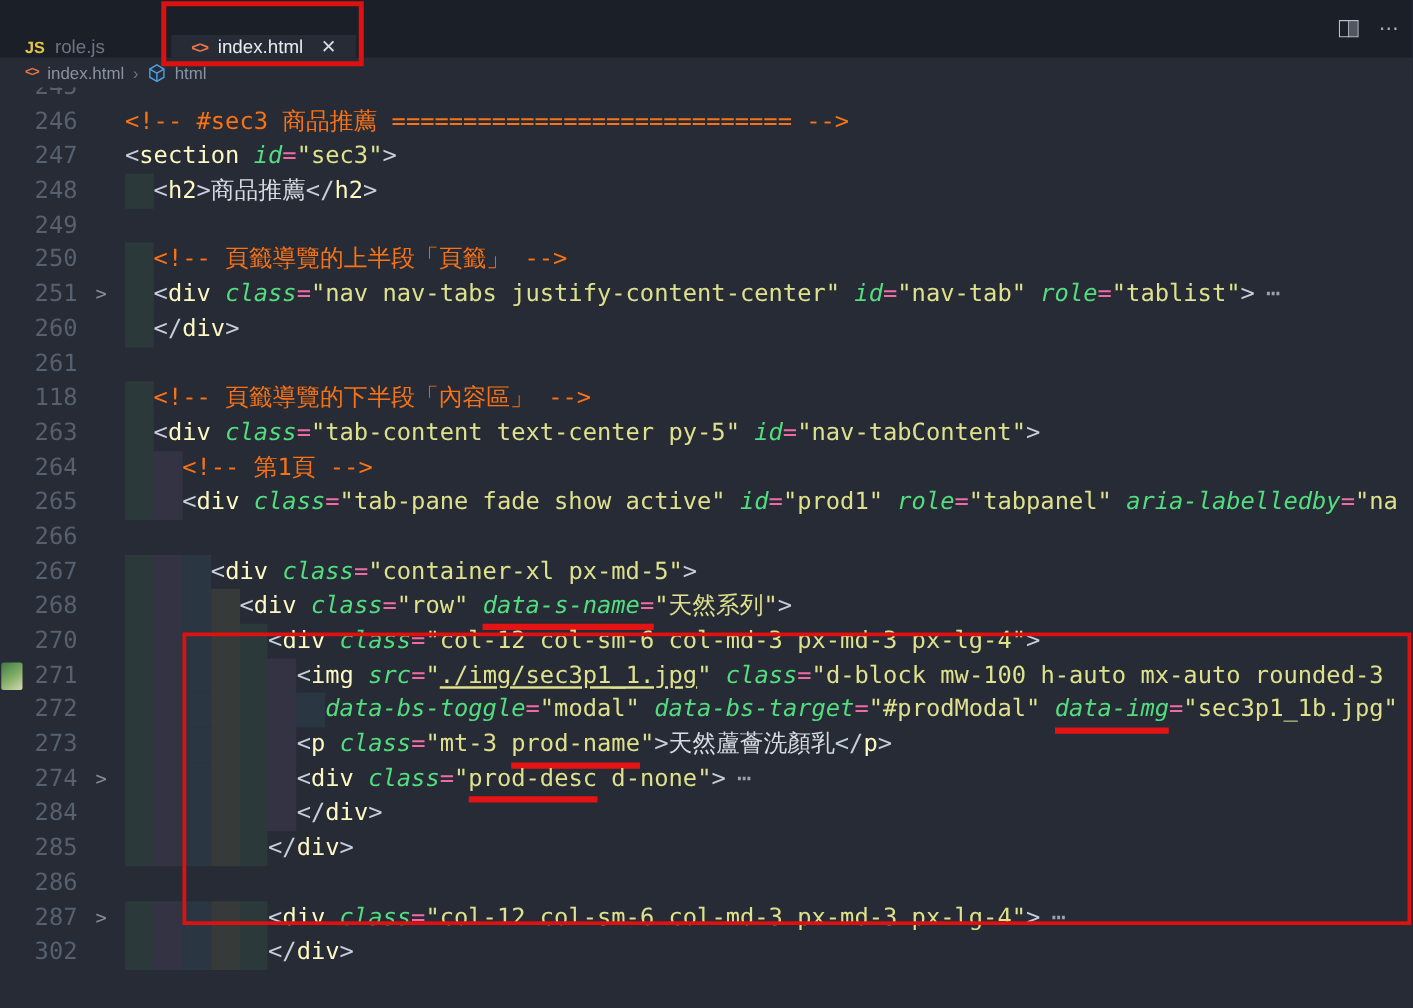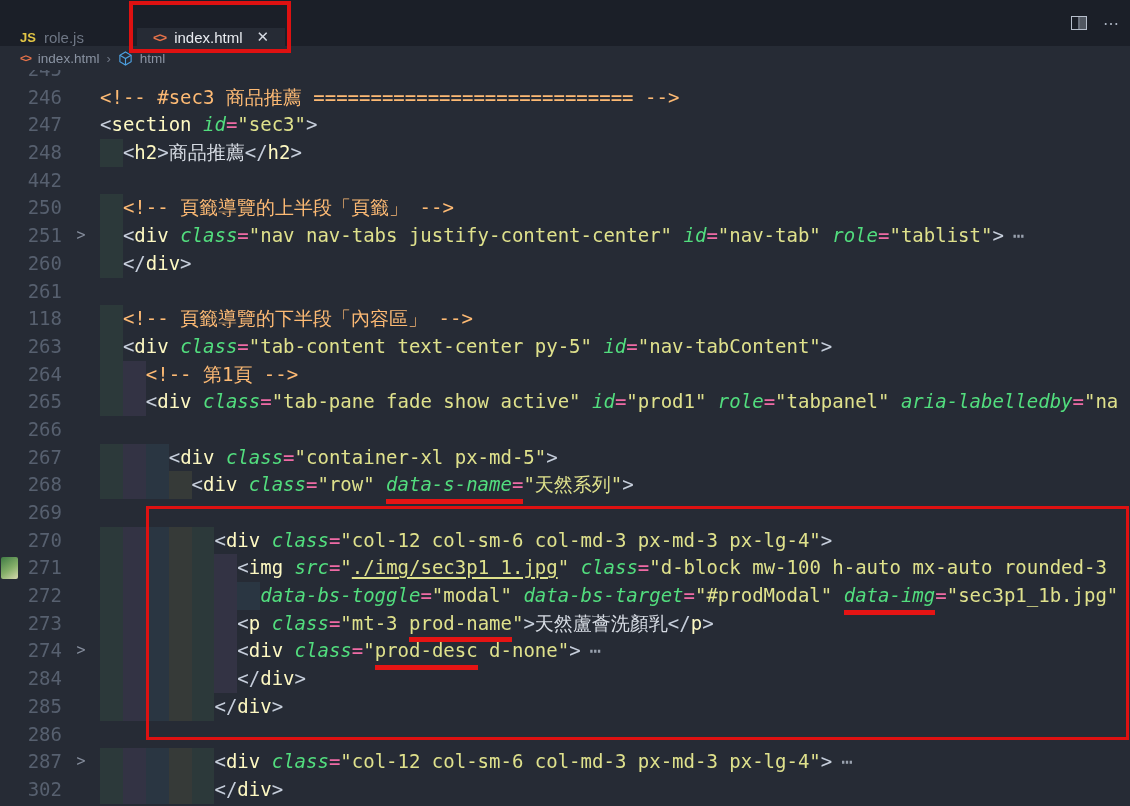--- a/index.html
+++ b/index.html
@@ -27,21 +27,21 @@
   .crow:first-child{margin-top:-14px;}
   .lnum{display:inline-block;width:62px;text-align:right;color:#57606f;font-size:19px;vertical-align:top;}
   .foldc{display:inline-block;width:38px;text-align:center;color:#848c9b;font-size:15px;vertical-align:top;}
   .codetxt{white-space:pre;}
   .tk{display:inline-block;}
   .g{color:#c6cedb}
   .t{color:#fef9c3}
   .o{color:#ef6ba5}
   .a{color:#52dd7e;font-style:italic}
   .s{color:#dfe18c}
-  .c{color:#fdba74}
+  .c{color:#f97316}
   .w{color:#d7dce4}
   .e{color:#99a1ae;margin-left:9px;letter-spacing:-2px;}
   .rb{display:inline-block;}
   .ul-red{border-bottom:5px solid #e51414;}
   .ul-link{text-decoration:underline;text-decoration-thickness:1.5px;text-underline-offset:3px;}
   .gutter-thumb{position:absolute;left:1px;width:17px;height:22px;margin-top:3px;border-radius:2px;
                 background:linear-gradient(145deg,#3f7a44 0%,#86b06a 55%,#d8d9b0 100%);}
   
   .anno{position:absolute;border-style:solid;border-color:#de1111;pointer-events:none;}
   #anno-tab{left:129px;top:1px;width:154px;height:44px;border-width:4px;}
@@ -83,33 +83,32 @@
     </svg>
   </span>
   <span>html</span>
 </div>
 
 <div class="code-area">
     <div class="crow"><span class="lnum">245</span><span class="foldc"></span><span class="codetxt"></span></div>
     <div class="crow"><span class="lnum">246</span><span class="foldc"></span><span class="codetxt"><span class="tk c">&lt;!-- #sec3 商品推薦 ============================ --&gt;</span></span></div>
     <div class="crow"><span class="lnum">247</span><span class="foldc"></span><span class="codetxt"><span class="tk g">&lt;</span><span class="tk t">section</span><span class="tk g"> </span><span class="tk a">id</span><span class="tk o">=</span><span class="tk s">"sec3"</span><span class="tk g">&gt;</span></span></div>
     <div class="crow"><span class="lnum">248</span><span class="foldc"></span><span class="codetxt"><span class="rb" style="background: rgba(127, 255, 127, 0.07);">&nbsp;&nbsp;</span><span class="tk g">&lt;</span><span class="tk t">h2</span><span class="tk g">&gt;</span><span class="tk w">商品推薦</span><span class="tk g">&lt;/</span><span class="tk t">h2</span><span class="tk g">&gt;</span></span></div>
-    <div class="crow"><span class="lnum">442</span><span class="foldc"></span><span class="codetxt"></span></div>
+    <div class="crow"><span class="lnum">249</span><span class="foldc"></span><span class="codetxt"></span></div>
     <div class="crow"><span class="lnum">250</span><span class="foldc"></span><span class="codetxt"><span class="rb" style="background: rgba(127, 255, 127, 0.07);">&nbsp;&nbsp;</span><span class="tk c">&lt;!-- 頁籤導覽的上半段「頁籤」 --&gt;</span></span></div>
     <div class="crow"><span class="lnum">251</span><span class="foldc">&gt;</span><span class="codetxt"><span class="rb" style="background: rgba(127, 255, 127, 0.07);">&nbsp;&nbsp;</span><span class="tk g">&lt;</span><span class="tk t">div</span><span class="tk g"> </span><span class="tk a">class</span><span class="tk o">=</span><span class="tk s">"nav nav-tabs justify-content-center"</span><span class="tk g"> </span><span class="tk a">id</span><span class="tk o">=</span><span class="tk s">"nav-tab"</span><span class="tk g"> </span><span class="tk a">role</span><span class="tk o">=</span><span class="tk s">"tablist"</span><span class="tk g">&gt;</span><span class="tk e">⋯</span></span></div>
     <div class="crow"><span class="lnum">260</span><span class="foldc"></span><span class="codetxt"><span class="rb" style="background: rgba(127, 255, 127, 0.07);">&nbsp;&nbsp;</span><span class="tk g">&lt;/</span><span class="tk t">div</span><span class="tk g">&gt;</span></span></div>
     <div class="crow"><span class="lnum">261</span><span class="foldc"></span><span class="codetxt"></span></div>
     <div class="crow"><span class="lnum">118</span><span class="foldc"></span><span class="codetxt"><span class="rb" style="background: rgba(127, 255, 127, 0.07);">&nbsp;&nbsp;</span><span class="tk c">&lt;!-- 頁籤導覽的下半段「內容區」 --&gt;</span></span></div>
     <div class="crow"><span class="lnum">263</span><span class="foldc"></span><span class="codetxt"><span class="rb" style="background: rgba(127, 255, 127, 0.07);">&nbsp;&nbsp;</span><span class="tk g">&lt;</span><span class="tk t">div</span><span class="tk g"> </span><span class="tk a">class</span><span class="tk o">=</span><span class="tk s">"tab-content text-center py-5"</span><span class="tk g"> </span><span class="tk a">id</span><span class="tk o">=</span><span class="tk s">"nav-tabContent"</span><span class="tk g">&gt;</span></span></div>
     <div class="crow"><span class="lnum">264</span><span class="foldc"></span><span class="codetxt"><span class="rb" style="background: rgba(127, 255, 127, 0.07);">&nbsp;&nbsp;</span><span class="rb" style="background: rgba(206, 147, 255, 0.08);">&nbsp;&nbsp;</span><span class="tk c">&lt;!-- 第1頁 --&gt;</span></span></div>
     <div class="crow"><span class="lnum">265</span><span class="foldc"></span><span class="codetxt"><span class="rb" style="background: rgba(127, 255, 127, 0.07);">&nbsp;&nbsp;</span><span class="rb" style="background: rgba(206, 147, 255, 0.08);">&nbsp;&nbsp;</span><span class="tk g">&lt;</span><span class="tk t">div</span><span class="tk g"> </span><span class="tk a">class</span><span class="tk o">=</span><span class="tk s">"tab-pane fade show active"</span><span class="tk g"> </span><span class="tk a">id</span><span class="tk o">=</span><span class="tk s">"prod1"</span><span class="tk g"> </span><span class="tk a">role</span><span class="tk o">=</span><span class="tk s">"tabpanel"</span><span class="tk g"> </span><span class="tk a">aria-labelledby</span><span class="tk o">=</span><span class="tk s">"na</span></span></div>
     <div class="crow"><span class="lnum">266</span><span class="foldc"></span><span class="codetxt"></span></div>
     <div class="crow"><span class="lnum">267</span><span class="foldc"></span><span class="codetxt"><span class="rb" style="background: rgba(127, 255, 127, 0.07);">&nbsp;&nbsp;</span><span class="rb" style="background: rgba(206, 147, 255, 0.08);">&nbsp;&nbsp;</span><span class="rb" style="background: rgba(96, 216, 236, 0.07);">&nbsp;&nbsp;</span><span class="tk g">&lt;</span><span class="tk t">div</span><span class="tk g"> </span><span class="tk a">class</span><span class="tk o">=</span><span class="tk s">"container-xl px-md-5"</span><span class="tk g">&gt;</span></span></div>
     <div class="crow"><span class="lnum">268</span><span class="foldc"></span><span class="codetxt"><span class="rb" style="background: rgba(127, 255, 127, 0.07);">&nbsp;&nbsp;</span><span class="rb" style="background: rgba(206, 147, 255, 0.08);">&nbsp;&nbsp;</span><span class="rb" style="background: rgba(96, 216, 236, 0.07);">&nbsp;&nbsp;</span><span class="rb" style="background: rgba(196, 196, 92, 0.1);">&nbsp;&nbsp;</span><span class="tk g">&lt;</span><span class="tk t">div</span><span class="tk g"> </span><span class="tk a">class</span><span class="tk o">=</span><span class="tk s">"row"</span><span class="tk g"> </span><span class="tk a ul-red">data-s-name</span><span class="tk o ul-red">=</span><span class="tk s">"天然系列"</span><span class="tk g">&gt;</span></span></div>
-    <div class="crow"><span class="lnum">269</span><span class="foldc"></span><span class="codetxt"></span></div>
     <div class="crow"><span class="lnum">270</span><span class="foldc"></span><span class="codetxt"><span class="rb" style="background: rgba(127, 255, 127, 0.07);">&nbsp;&nbsp;</span><span class="rb" style="background: rgba(206, 147, 255, 0.08);">&nbsp;&nbsp;</span><span class="rb" style="background: rgba(96, 216, 236, 0.07);">&nbsp;&nbsp;</span><span class="rb" style="background: rgba(196, 196, 92, 0.1);">&nbsp;&nbsp;</span><span class="rb" style="background: rgba(127, 255, 127, 0.07);">&nbsp;&nbsp;</span><span class="tk g">&lt;</span><span class="tk t">div</span><span class="tk g"> </span><span class="tk a">class</span><span class="tk o">=</span><span class="tk s">"col-12 col-sm-6 col-md-3 px-md-3 px-lg-4"</span><span class="tk g">&gt;</span></span></div>
     <div class="crow"><span class="gutter-thumb"></span><span class="lnum">271</span><span class="foldc"></span><span class="codetxt"><span class="rb" style="background: rgba(127, 255, 127, 0.07);">&nbsp;&nbsp;</span><span class="rb" style="background: rgba(206, 147, 255, 0.08);">&nbsp;&nbsp;</span><span class="rb" style="background: rgba(96, 216, 236, 0.07);">&nbsp;&nbsp;</span><span class="rb" style="background: rgba(196, 196, 92, 0.1);">&nbsp;&nbsp;</span><span class="rb" style="background: rgba(127, 255, 127, 0.07);">&nbsp;&nbsp;</span><span class="rb" style="background: rgba(206, 147, 255, 0.08);">&nbsp;&nbsp;</span><span class="tk g">&lt;</span><span class="tk t">img</span><span class="tk g"> </span><span class="tk a">src</span><span class="tk o">=</span><span class="tk s">"</span><span class="tk s ul-link">./img/sec3p1_1.jpg</span><span class="tk s">"</span><span class="tk g"> </span><span class="tk a">class</span><span class="tk o">=</span><span class="tk s">"d-block mw-100 h-auto mx-auto rounded-3</span></span></div>
     <div class="crow"><span class="lnum">272</span><span class="foldc"></span><span class="codetxt"><span class="rb" style="background: rgba(127, 255, 127, 0.07);">&nbsp;&nbsp;</span><span class="rb" style="background: rgba(206, 147, 255, 0.08);">&nbsp;&nbsp;</span><span class="rb" style="background: rgba(96, 216, 236, 0.07);">&nbsp;&nbsp;</span><span class="rb" style="background: rgba(196, 196, 92, 0.1);">&nbsp;&nbsp;</span><span class="rb" style="background: rgba(127, 255, 127, 0.07);">&nbsp;&nbsp;</span><span class="rb" style="background: rgba(206, 147, 255, 0.08);">&nbsp;&nbsp;</span><span class="rb" style="background: rgba(96, 216, 236, 0.07);">&nbsp;&nbsp;</span><span class="tk a">data-bs-toggle</span><span class="tk o">=</span><span class="tk s">"modal"</span><span class="tk g"> </span><span class="tk a">data-bs-target</span><span class="tk o">=</span><span class="tk s">"#prodModal"</span><span class="tk g"> </span><span class="tk a ul-red">data-img</span><span class="tk o">=</span><span class="tk s">"sec3p1_1b.jpg"</span></span></div>
     <div class="crow"><span class="lnum">273</span><span class="foldc"></span><span class="codetxt"><span class="rb" style="background: rgba(127, 255, 127, 0.07);">&nbsp;&nbsp;</span><span class="rb" style="background: rgba(206, 147, 255, 0.08);">&nbsp;&nbsp;</span><span class="rb" style="background: rgba(96, 216, 236, 0.07);">&nbsp;&nbsp;</span><span class="rb" style="background: rgba(196, 196, 92, 0.1);">&nbsp;&nbsp;</span><span class="rb" style="background: rgba(127, 255, 127, 0.07);">&nbsp;&nbsp;</span><span class="rb" style="background: rgba(206, 147, 255, 0.08);">&nbsp;&nbsp;</span><span class="tk g">&lt;</span><span class="tk t">p</span><span class="tk g"> </span><span class="tk a">class</span><span class="tk o">=</span><span class="tk s">"mt-3 </span><span class="tk s ul-red">prod-name</span><span class="tk s">"</span><span class="tk g">&gt;</span><span class="tk w">天然蘆薈洗顏乳</span><span class="tk g">&lt;/</span><span class="tk t">p</span><span class="tk g">&gt;</span></span></div>
     <div class="crow"><span class="lnum">274</span><span class="foldc">&gt;</span><span class="codetxt"><span class="rb" style="background: rgba(127, 255, 127, 0.07);">&nbsp;&nbsp;</span><span class="rb" style="background: rgba(206, 147, 255, 0.08);">&nbsp;&nbsp;</span><span class="rb" style="background: rgba(96, 216, 236, 0.07);">&nbsp;&nbsp;</span><span class="rb" style="background: rgba(196, 196, 92, 0.1);">&nbsp;&nbsp;</span><span class="rb" style="background: rgba(127, 255, 127, 0.07);">&nbsp;&nbsp;</span><span class="rb" style="background: rgba(206, 147, 255, 0.08);">&nbsp;&nbsp;</span><span class="tk g">&lt;</span><span class="tk t">div</span><span class="tk g"> </span><span class="tk a">class</span><span class="tk o">=</span><span class="tk s">"</span><span class="tk s ul-red">prod-desc</span><span class="tk s"> d-none"</span><span class="tk g">&gt;</span><span class="tk e">⋯</span></span></div>
     <div class="crow"><span class="lnum">284</span><span class="foldc"></span><span class="codetxt"><span class="rb" style="background: rgba(127, 255, 127, 0.07);">&nbsp;&nbsp;</span><span class="rb" style="background: rgba(206, 147, 255, 0.08);">&nbsp;&nbsp;</span><span class="rb" style="background: rgba(96, 216, 236, 0.07);">&nbsp;&nbsp;</span><span class="rb" style="background: rgba(196, 196, 92, 0.1);">&nbsp;&nbsp;</span><span class="rb" style="background: rgba(127, 255, 127, 0.07);">&nbsp;&nbsp;</span><span class="rb" style="background: rgba(206, 147, 255, 0.08);">&nbsp;&nbsp;</span><span class="tk g">&lt;/</span><span class="tk t">div</span><span class="tk g">&gt;</span></span></div>
     <div class="crow"><span class="lnum">285</span><span class="foldc"></span><span class="codetxt"><span class="rb" style="background: rgba(127, 255, 127, 0.07);">&nbsp;&nbsp;</span><span class="rb" style="background: rgba(206, 147, 255, 0.08);">&nbsp;&nbsp;</span><span class="rb" style="background: rgba(96, 216, 236, 0.07);">&nbsp;&nbsp;</span><span class="rb" style="background: rgba(196, 196, 92, 0.1);">&nbsp;&nbsp;</span><span class="rb" style="background: rgba(127, 255, 127, 0.07);">&nbsp;&nbsp;</span><span class="tk g">&lt;/</span><span class="tk t">div</span><span class="tk g">&gt;</span></span></div>
     <div class="crow"><span class="lnum">286</span><span class="foldc"></span><span class="codetxt"></span></div>
     <div class="crow"><span class="lnum">287</span><span class="foldc">&gt;</span><span class="codetxt"><span class="rb" style="background: rgba(127, 255, 127, 0.07);">&nbsp;&nbsp;</span><span class="rb" style="background: rgba(206, 147, 255, 0.08);">&nbsp;&nbsp;</span><span class="rb" style="background: rgba(96, 216, 236, 0.07);">&nbsp;&nbsp;</span><span class="rb" style="background: rgba(196, 196, 92, 0.1);">&nbsp;&nbsp;</span><span class="rb" style="background: rgba(127, 255, 127, 0.07);">&nbsp;&nbsp;</span><span class="tk g">&lt;</span><span class="tk t">div</span><span class="tk g"> </span><span class="tk a">class</span><span class="tk o">=</span><span class="tk s">"col-12 col-sm-6 col-md-3 px-md-3 px-lg-4"</span><span class="tk g">&gt;</span><span class="tk e">⋯</span></span></div>
     <div class="crow"><span class="lnum">302</span><span class="foldc"></span><span class="codetxt"><span class="rb" style="background: rgba(127, 255, 127, 0.07);">&nbsp;&nbsp;</span><span class="rb" style="background: rgba(206, 147, 255, 0.08);">&nbsp;&nbsp;</span><span class="rb" style="background: rgba(96, 216, 236, 0.07);">&nbsp;&nbsp;</span><span class="rb" style="background: rgba(196, 196, 92, 0.1);">&nbsp;&nbsp;</span><span class="rb" style="background: rgba(127, 255, 127, 0.07);">&nbsp;&nbsp;</span><span class="tk g">&lt;/</span><span class="tk t">div</span><span class="tk g">&gt;</span></span></div>

